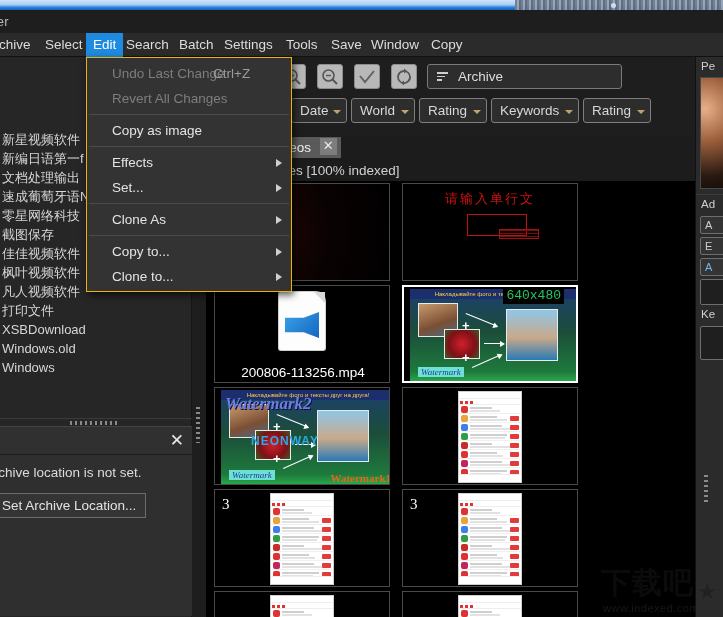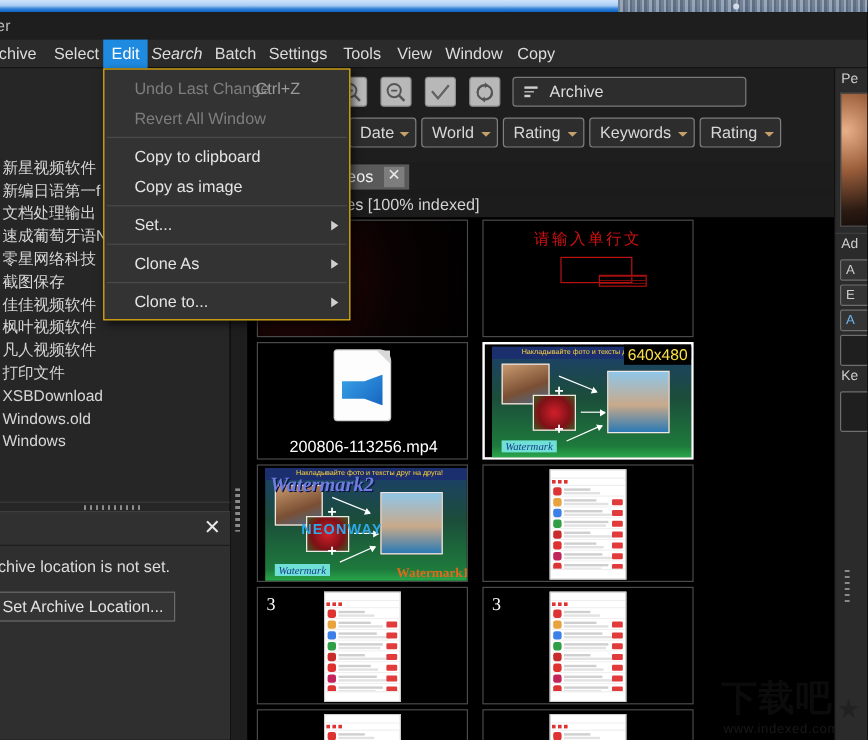--- a/index.html
+++ b/index.html
@@ -177,23 +177,23 @@
     position:absolute; left:4px; top:226px; width:4px; height:36px;
     background: repeating-linear-gradient(180deg,#8a8a8a 0 2px,transparent 2px 5px);
   }
   .cell {
     position: absolute; width: 176px; height: 98px;
     background: #000; border: 1px solid #4a4a4a;
     overflow: hidden;
   }
   .cell.sel { border: 2px solid #ffffff; }
   .cell .ovl {
-    position: absolute; right: 0; top: 0;
-    background: #000; color: #fde047; font-size: 13px;
-    padding: 1px 3px; font-family: Liberation Sans, sans-serif;
+    position: absolute; right: 12px; top: 0;
+    background: #000; color: #22c55e; font-size: 13px;
+    padding: 1px 3px; font-family: Liberation Mono, monospace;
   }
   .cell .fname {
     position: absolute; left: 0; bottom: 2px; width: 176px;
     text-align: center; color: #fff; font-size: 13.5px;
     text-shadow: 0 0 2px #000;
   }
   .cell .numlbl {
     position:absolute; left:7px; top:6px; color:#fff; font-size:15px;
     font-family:"Liberation Serif", serif;
   }
@@ -375,25 +375,25 @@
   </div>
 
   <div class="titlebar">
     <div class="app-title">nger</div>
   </div>
 
   <div class="menubar" id="menubar">
       <div class="mi" style="left: -8px;">chive</div>
       <div class="mi" style="left: 38px;">Select</div>
       <div class="mi active" style="left: 86px;">Edit</div>
-      <div class="mi" style="left: 119px; font-style: italic;">Search</div>
+      <div class="mi" style="left: 119px;">Search</div>
       <div class="mi" style="left: 172px;">Batch</div>
       <div class="mi" style="left: 217px; text-align: right;">Settings</div>
       <div class="mi" style="left: 279px;">Tools</div>
-      <div class="mi" style="left: 324px;">View</div>
+      <div class="mi" style="left: 324px;">Save</div>
       <div class="mi" style="left: 364px;">Window</div>
       <div class="mi" style="left: 424px;">Copy</div>
     </div>
 
   <div class="leftpanel">
     <div class="tree" id="tree">
         <div class="node">新星视频软件</div>
         <div class="node">新编日语第一f</div>
         <div class="node">文档处理输出</div>
         <div class="node">速成葡萄牙语N</div>
@@ -740,29 +740,30 @@
     <div class="rp-btn">E</div>
     <div class="rp-btn rp-blue">A</div>
     <div class="rp-box"></div>
     <div class="rp-sec-title">Ke</div>
     <div class="rp-box" style="height:34px"></div>
     <div class="rp-dots"></div>
   </div>
 
   <div class="dropdown" id="dropdown">
       <div class="dd-item disabled"><span>Undo Last Change</span><span class="accel">Ctrl+Z</span></div>
-      <div class="dd-item disabled"><span>Revert All Window</span></div>
+      <div class="dd-item disabled"><span>Revert All Changes</span></div>
       <div class="dd-sep"></div>
-      <div class="dd-item"><span>Copy to clipboard</span></div>
       <div class="dd-item"><span>Copy as image</span></div>
       <div class="dd-sep"></div>
+      <div class="dd-item"><span>Effects</span><span class="subarrow"></span></div>
       <div class="dd-item"><span>Set...</span><span class="subarrow"></span></div>
       <div class="dd-sep"></div>
       <div class="dd-item"><span>Clone As</span><span class="subarrow"></span></div>
       <div class="dd-sep"></div>
+      <div class="dd-item"><span>Copy to...</span><span class="subarrow"></span></div>
       <div class="dd-item"><span>Clone to...</span><span class="subarrow"></span></div>
     </div>
 
   <div class="wmark">
     <div class="cjk">下载吧</div>
     <div class="star">★</div>
     <div class="url">www.indexed.com</div>
   </div>
 
 </div>

